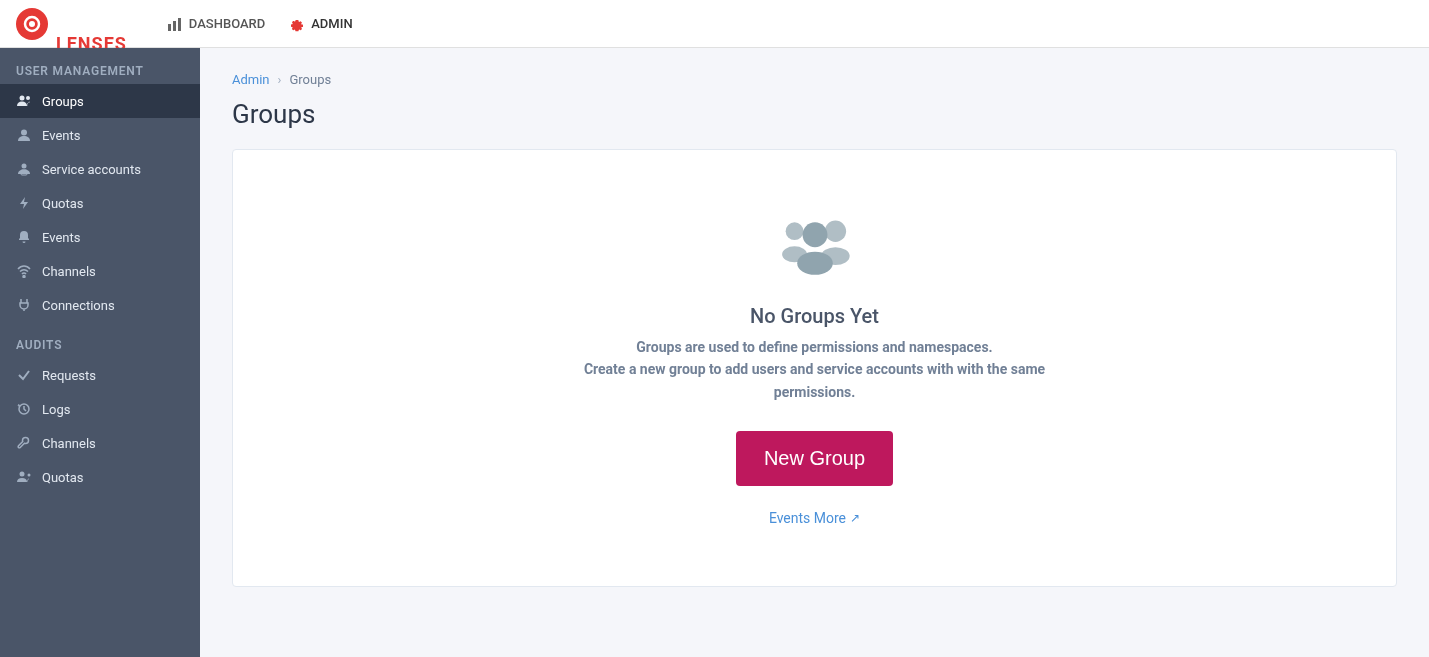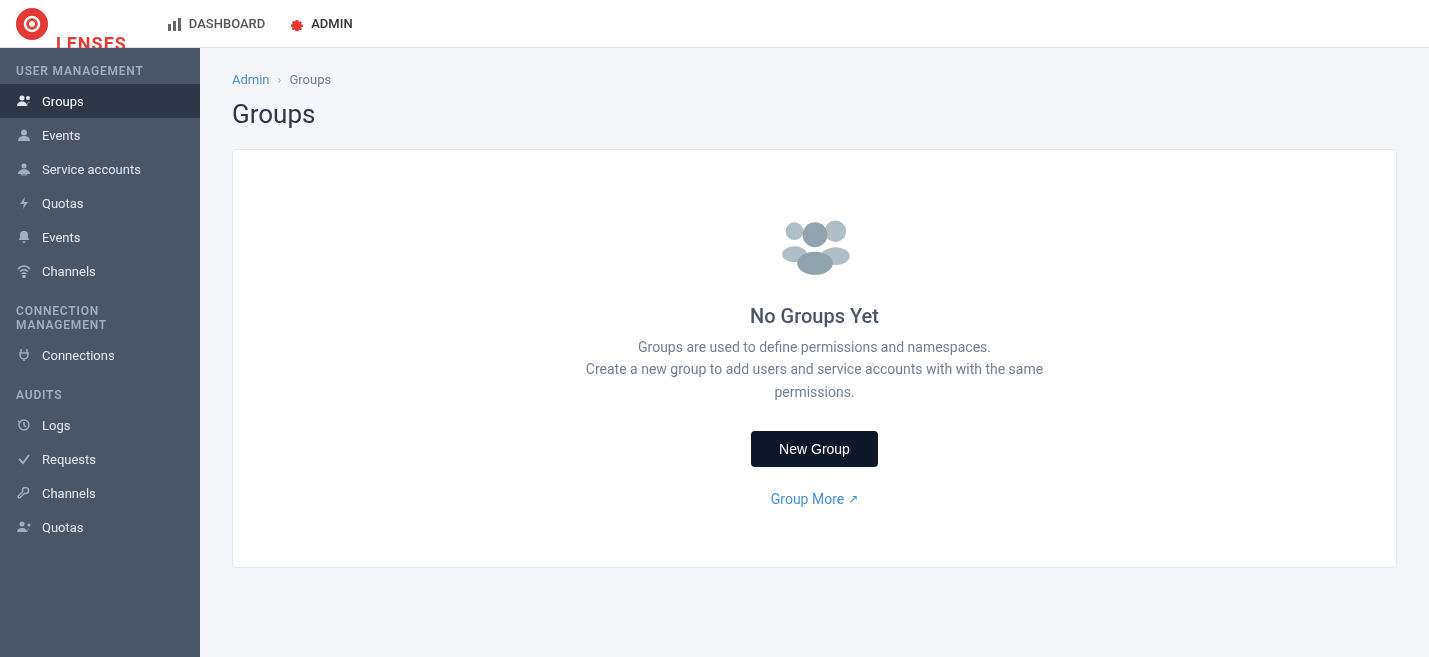--- a/index.html
+++ b/index.html
@@ -54,24 +54,24 @@
 
     
     .card {
       background: #fff; border: 1px solid #e2e8f0;
       border-radius: 4px; padding: 60px 40px;
       display: flex; flex-direction: column; align-items: center; justify-content: center;
       min-height: 340px;
     }
     .empty-icon { margin-bottom: 20px; }
     .empty-title { font-size: 20px; color: #4a5568; font-weight: 500; margin-bottom: 8px; }
-    .empty-desc { font-size: 14px; color: #718096; text-align: center; line-height: 1.6; margin-bottom: 28px; max-width: 480px; }
+    .empty-desc { font-size: 14px; color: #718096; text-align: center; line-height: 1.6; margin-bottom: 28px; max-width: 480px; font-weight: bold; }
     .btn-primary {
-      background: #0f172a; color: #fff; border: none; border-radius: 4px;
-      padding: 10px 28px; font-size: 14px; font-weight: 500; cursor: pointer;
+      background: #be185d; color: #fff; border: none; border-radius: 4px;
+      padding: 16px 28px; font-size: 20px; font-weight: 500; cursor: pointer;
       margin-bottom: 24px;
     }
     .learn-more { color: #4a90d9; font-size: 14px; cursor: pointer; display: flex; align-items: center; gap: 4px; text-decoration: none; }
 
     
     .groups-svg { width: 80px; height: 70px; }
   </style>
 </head>
 <body>
 
@@ -159,48 +159,47 @@
     <div class="sidebar-item">
       <span class="icon">
         <svg width="14" height="14" viewBox="0 0 14 14" fill="none" stroke="#a0aec0" stroke-width="1.5">
           <path d="M1 5c1.7-2 4-3 6-3s4.3 1 6 3M3 7.5C4.2 6.3 5.5 5.7 7 5.7s2.8.6 4 1.8M5 10c.5-.6 1.2-1 2-1s1.5.4 2 1"></path>
             <circle cx="7" cy="12.5" r="1" fill="#a0aec0"></circle>
         </svg>
       </span>
       <span>Channels</span>
     </div>
 
-    <div class="sidebar-section-label">CONNECTION MANAGEMENT</div>
     <div class="sidebar-item">
       <span class="icon">
         <svg width="14" height="14" viewBox="0 0 14 14" fill="#a0aec0">
           <path d="M4 1v4M10 1v4M3 5h8v2a4 4 0 0 1-8 0V5zM7 11v2" stroke="#a0aec0" stroke-width="1.5" fill="none"></path>
         </svg>
       </span>
       <span>Connections</span>
     </div>
 
     <div class="sidebar-section-label">AUDITS</div>
+    <div class="sidebar-item">
+      <span class="icon">
+        <svg width="14" height="14" viewBox="0 0 14 14" fill="none" stroke="#a0aec0" stroke-width="2">
+            <polyline points="2,7 6,11 12,3"></polyline>
+          </svg>
+      </span>
+      <span>Requests</span>
+    </div>
     <div class="sidebar-item">
       <span class="icon">
         <svg width="14" height="14" viewBox="0 0 14 14" fill="none" stroke="#a0aec0" stroke-width="1.5">
             <circle cx="7" cy="7" r="5"></circle>
             <polyline points="7,4 7,7 9,9"></polyline>
             <path d="M2 2L1 4l2-.5" stroke="#a0aec0" stroke-width="1"></path>
           </svg>
       </span>
       <span>Logs</span>
-    </div>
-    <div class="sidebar-item">
-      <span class="icon">
-        <svg width="14" height="14" viewBox="0 0 14 14" fill="none" stroke="#a0aec0" stroke-width="2">
-            <polyline points="2,7 6,11 12,3"></polyline>
-          </svg>
-      </span>
-      <span>Requests</span>
     </div>
     <div class="sidebar-item">
       <span class="icon">
         <svg width="14" height="14" viewBox="0 0 14 14" fill="none" stroke="#a0aec0" stroke-width="1.5">
           <path d="M8.5 1.5a3 3 0 0 0-3 3c0 .4.08.8.2 1.1L1.5 9.8a1.2 1.2 0 1 0 1.7 1.7l4.2-4.2c.3.12.7.2 1.1.2a3 3 0 1 0 0-6z"></path>
         </svg>
       </span>
       <span>Channels</span>
     </div>
 
@@ -245,18 +244,18 @@
 
       <div class="empty-title">No Groups Yet</div>
       <div class="empty-desc">
         <span>Groups are used to define permissions and namespaces.</span><br>
         <span>Create a new group to add users and service accounts with with the same permissions.</span>
       </div>
 
       <button class="btn-primary">New Group</button>
 
       <a class="learn-more">
-        <span>Group More</span>
+        <span>Events More</span>
         <span style="font-size:12px;">↗</span>
       </a>
     </div>
   </main>
 </div>
 
 </body></html>

